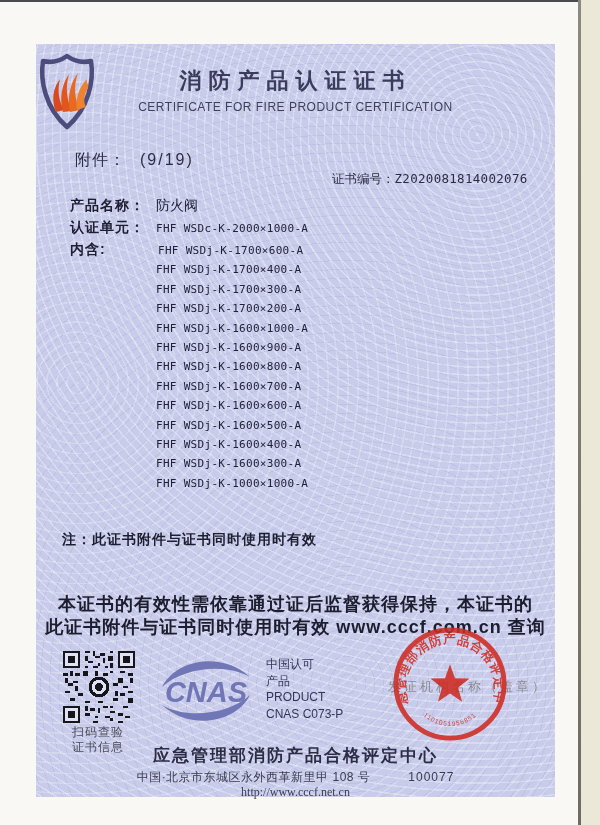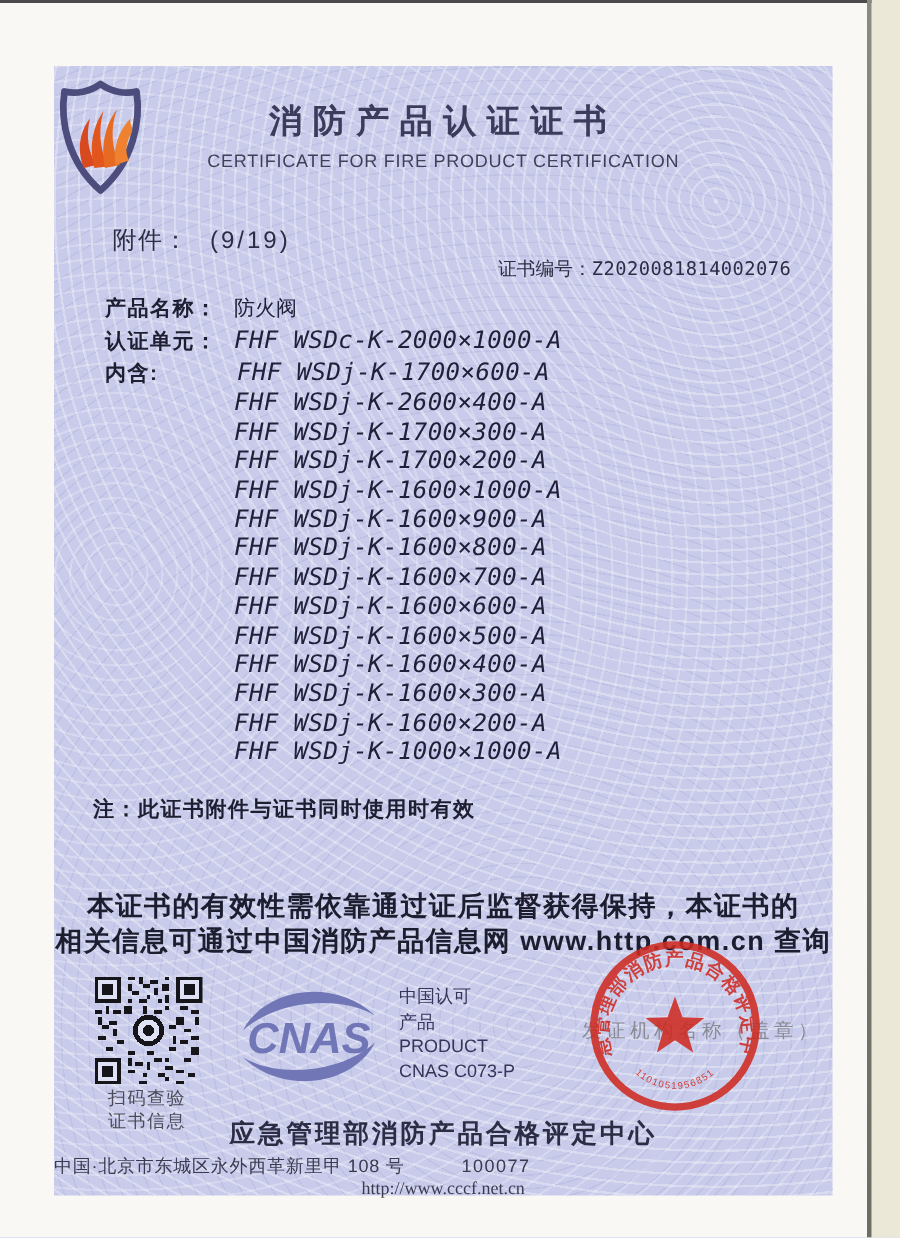--- a/index.html
+++ b/index.html
@@ -38,42 +38,42 @@
   .certno{position:absolute;left:296px;top:127px;font-size:12.5px;color:#2c2c45;}
   .certno .v{font-family:"DejaVu Sans Mono", monospace;letter-spacing:.3px;}
 
   .prod{position:absolute;left:34px;top:150px;}
   .prow{display:flex;align-items:baseline;line-height:22px;font-size:14px;}
   .prow.item{line-height:19.4px;}
   .lbl{display:inline-block;width:86px;font-weight:bold;letter-spacing:1px;color:#1e1e33;flex:none;}
   .lbl.contains{text-align:left;padding-right:2px;}
   .indent{padding-left:86px;}
   .val{color:#20203a;}
-  .mono{font-family:"DejaVu Sans Mono", monospace;font-size:16px;letter-spacing:.3px;font-style:italic;}
+  .mono{font-family:"DejaVu Sans Mono", monospace;font-size:11px;letter-spacing:.3px;}
   .note{position:absolute;left:26px;top:487px;font-size:14px;font-weight:bold;letter-spacing:1px;color:#1e1e33;}
 
   .statement{
     position:absolute;left:0;top:549px;width:100%;text-align:center;
     font-size:18px;font-weight:600;line-height:23px;letter-spacing:1px;color:#1d1d30;
   }
 
   .seal-bg-text{
     position:absolute;left:352px;top:634px;font-size:13px;letter-spacing:3px;
     color:#8a8a94;z-index:1;white-space:nowrap;
   }
   .seal{position:absolute;left:355px;top:581px;z-index:2;opacity:.88;}
 
   .qr{position:absolute;left:27px;top:607px;}
   .qr-caption{position:absolute;left:36px;top:681px;font-size:12px;line-height:15px;color:#4a4a58;letter-spacing:1px;}
   .cnas-logo{position:absolute;left:120px;top:611px;}
   .cnas-text{position:absolute;left:230px;top:612px;font-size:12px;line-height:16.5px;color:#35355a;}
 
   .org{position:absolute;left:0;top:700px;width:100%;text-align:center;
     font-size:17px;font-weight:bold;letter-spacing:2px;color:#2c2c45;}
-  .addr{position:absolute;left:0;top:725px;width:100%;text-align:left;font-size:12px;color:#3a3a50;letter-spacing:.5px;}
+  .addr{position:absolute;left:0;top:725px;width:100%;text-align:center;font-size:12px;color:#3a3a50;letter-spacing:.5px;}
   .addr .gap{margin-left:38px;letter-spacing:1px;}
   .site{position:absolute;left:0;top:741px;width:100%;text-align:center;
     font-size:12px;color:#3a3a50;font-family:"Liberation Serif", serif;}
 </style>
 </head>
 <body>
 
 <div class="top-line"></div>
 <div class="scan-strip"></div>
 <div class="paper-edge"></div>
@@ -108,21 +108,21 @@
     </div>
     <div class="prow">
       <span class="lbl">认证单元：</span>
       <span class="val mono">FHF WSDc-K-2000×1000-A</span>
     </div>
     <div class="prow item">
       <span class="lbl contains">内含:</span>
       <span class="val mono">FHF WSDj-K-1700×600-A</span>
     </div>
     <div class="prow item indent">
-        <span class="val mono">FHF WSDj-K-2600×400-A</span>
+        <span class="val mono">FHF WSDj-K-1700×400-A</span>
       </div>
     <div class="prow item indent">
         <span class="val mono">FHF WSDj-K-1700×300-A</span>
       </div>
     <div class="prow item indent">
         <span class="val mono">FHF WSDj-K-1700×200-A</span>
       </div>
     <div class="prow item indent">
         <span class="val mono">FHF WSDj-K-1600×1000-A</span>
       </div>
@@ -139,34 +139,31 @@
         <span class="val mono">FHF WSDj-K-1600×600-A</span>
       </div>
     <div class="prow item indent">
         <span class="val mono">FHF WSDj-K-1600×500-A</span>
       </div>
     <div class="prow item indent">
         <span class="val mono">FHF WSDj-K-1600×400-A</span>
       </div>
     <div class="prow item indent">
         <span class="val mono">FHF WSDj-K-1600×300-A</span>
-      </div>
-    <div class="prow item indent">
-        <span class="val mono">FHF WSDj-K-1600×200-A</span>
       </div>
     <div class="prow item indent">
         <span class="val mono">FHF WSDj-K-1000×1000-A</span>
       </div>
   </div>
 
   <div class="note">注：此证书附件与证书同时使用时有效</div>
 
   <div class="statement">
     <div>本证书的有效性需依靠通过证后监督获得保持，本证书的</div>
-    <div>相关信息可通过中国消防产品信息网 www.http.com.cn 查询</div>
+    <div>此证书附件与证书同时使用时有效 www.cccf.com.cn 查询</div>
   </div>
 
   <div class="seal-bg-text">发证机构名称（盖章）</div>
 
   <div class="seal">
     <svg width="118" height="118" viewBox="0 0 120 120">
       <defs>
         <path id="sealTop" d="M 15 74 A 46 46 0 1 1 105 74" fill="none"></path>
         <path id="sealBot" d="M 25 82 A 40 40 0 0 0 95 82" fill="none"></path>
       </defs>

